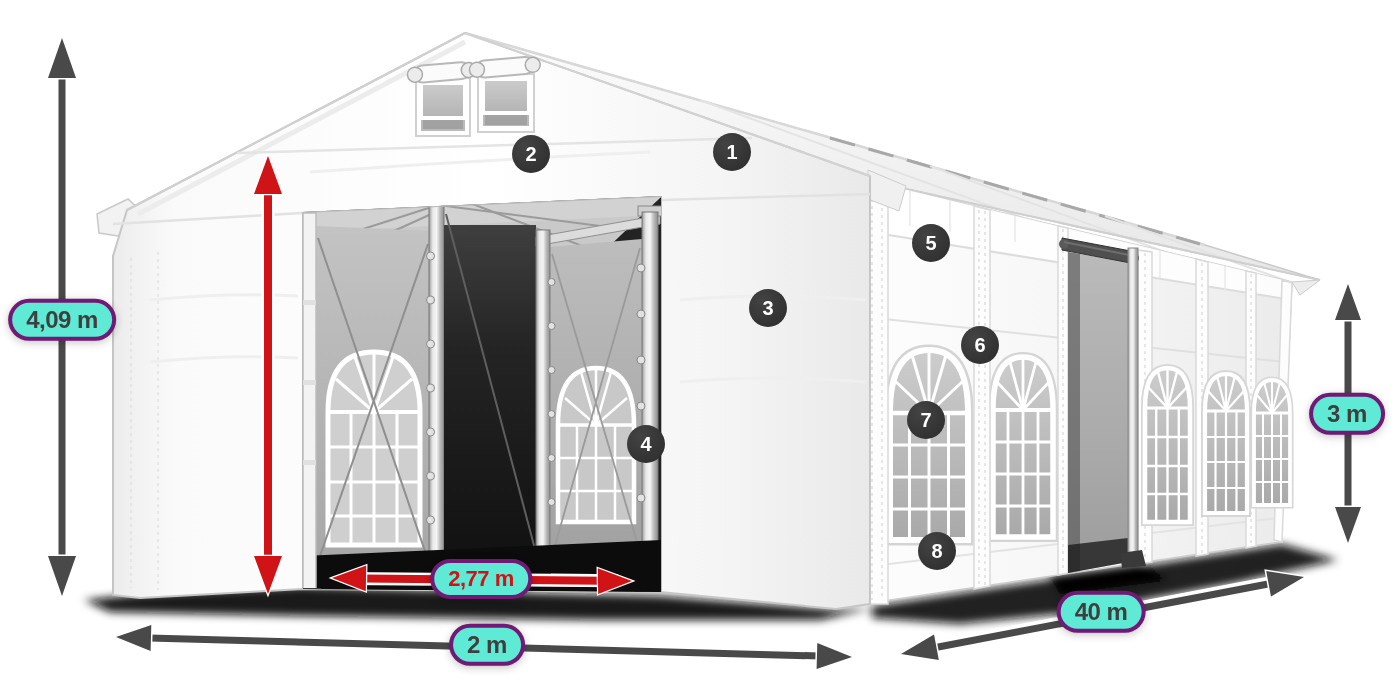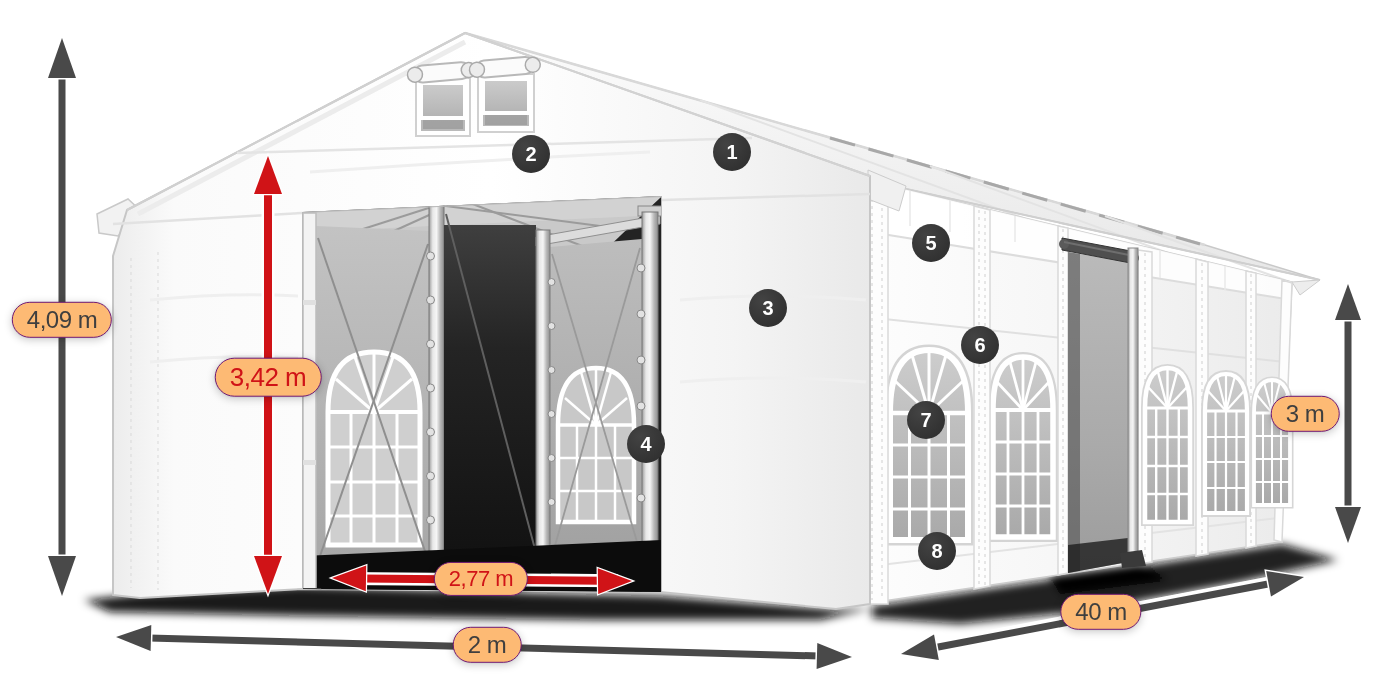--- a/index.html
+++ b/index.html
@@ -3,23 +3,23 @@
 <meta charset="utf-8">
 <style>
   html,body{margin:0;padding:0;background:#fff;}
   .stage{
     position:relative;width:1400px;height:700px;background:#fff;overflow:hidden;
     font-family:"Liberation Sans",sans-serif;
   }
   .stage svg{position:absolute;left:0;top:0;}
   .pill{
     position:absolute;transform:translate(-50%,-50%);
-    background:#fdba74;border:1px solid #701a75;border-radius:999px;
+    background:#5eead4;border:4px solid #701a75;border-radius:999px;
     padding:4px 14px;white-space:nowrap;
-    font-weight:normal;font-size:24px;line-height:1.1;letter-spacing:-0.5px;color:#3f3f3f;
+    font-weight:bold;font-size:24px;line-height:1.1;letter-spacing:-0.5px;color:#3f3f3f;
     box-shadow:0 0 0 1px rgba(0,0,0,.03),0 2px 8px rgba(0,0,0,.22);
     z-index:5;
   }
   .pill.red{color:#d01317;}
   .pill.lg{font-size:26px;}
   .pill.sm{font-size:22px;}
   .badge{
     position:absolute;transform:translate(-50%,-50%);
     width:38px;height:38px;border-radius:50%;
     background:radial-gradient(circle at 35% 30%, #434343, #2b2b2b);
@@ -31,21 +31,21 @@
   .b1{left:732px;top:152px;} .b2{left:531px;top:154px;}
   .b3{left:768px;top:308px;} .b4{left:646px;top:444px;}
   .b5{left:931px;top:243px;} .b6{left:980px;top:345px;}
   .b7{left:926px;top:420px;} .b8{left:937px;top:551px;}
   
   .p-total{left:62px;top:320px;}
   .p-inner{left:268px;top:377px;}
   .p-door{left:481px;top:579px;}
   .p-width{left:487px;top:645px;}
   .p-length{left:1101px;top:612px;}
-  .p-wall{left:1305px;top:414px;}
+  .p-wall{left:1347px;top:414px;}
 </style>
 </head>
 <body>
 
 <div class="stage">
 
 <svg width="1400" height="700" viewBox="0 0 1400 700">
   <defs>
     <linearGradient id="gRoof" x1="0" y1="0" x2="0" y2="1">
       <stop offset="0" stop-color="#fcfcfc"></stop>
@@ -446,21 +446,20 @@
     <g>
       <path d="M346,578.4 L618,580.7" stroke="#ffffff" stroke-width="13" fill="none"></path>
       <path d="M362,578.6 L602,580.8" stroke="#d01317" stroke-width="8" fill="none"></path>
       <path d="M332,578 L366.2,565.5 L365.8,591.3 Z" fill="#d01317" stroke="#ffffff" stroke-width="2.5" paint-order="stroke"></path>
       <path d="M632,581 L597.8,568.2 L598.2,594 Z" fill="#d01317" stroke="#ffffff" stroke-width="2.5" paint-order="stroke"></path>
     </g>
   </g>
 </svg>
 
 <div class="pill p-total">4,09 m</div>
-<div class="pill red lg p-inner">3,42 m</div>
 <div class="pill red sm p-door">2,77 m</div>
 <div class="pill p-width">2 m</div>
 <div class="pill p-length">40 m</div>
 <div class="pill p-wall">3 m</div>
 
 <div class="badge b1">1</div>
 <div class="badge b2">2</div>
 <div class="badge b3">3</div>
 <div class="badge b4">4</div>
 <div class="badge b5">5</div>

